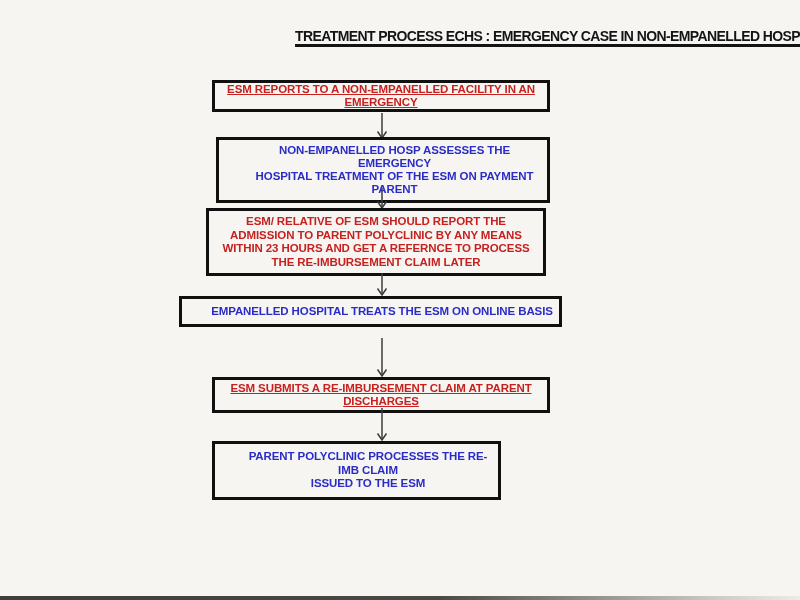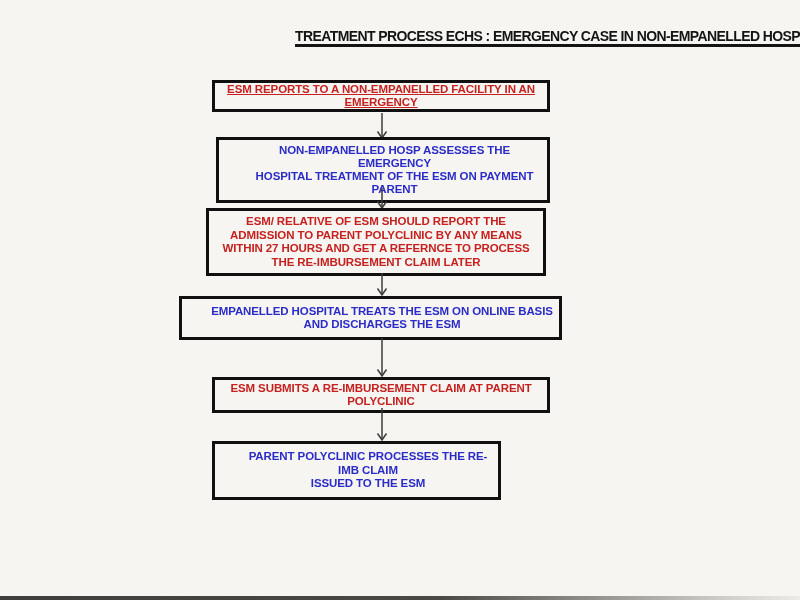--- a/index.html
+++ b/index.html
@@ -37,21 +37,21 @@
     font-size:11.5px;
     line-height:13px;
     letter-spacing:-0.1px;
   }
   .box[data-color="red"]{color:var(--red-text);}
   .box[data-color="blue"]{color:var(--blue-text);padding-left:29px;}
   .b1{left:212px;top:80px;width:338px;padding:0 4px;text-decoration:underline;}
   .b2{left:216px;top:137px;width:334px;padding:4px 6px;}
   .b3{left:206px;top:208px;width:340px;padding:4px 4px;line-height:13.5px;}
   .b4{left:179px;top:296px;width:383px;padding:6px 6px;}
-  .b5{left:212px;top:377px;width:338px;padding:2px 6px;}
+  .b5{left:212px;top:377px;width:338px;padding:2px 6px;text-decoration:underline;}
   .b6{left:212px;top:441px;width:289px;padding:6px 6px;line-height:13.5px;}
   .arrow{position:absolute;left:375px;width:14px;}
   .a1{top:113px;}
   .a2{top:188px;}
   .a3{top:273px;}
   .a4{top:338px;}
   .a5{top:408px;}
   .arrow line,.arrow path{stroke:var(--arrow);stroke-width:1.5;fill:none;}
   .bottom-edge{
     position:absolute;left:0;bottom:0;width:800px;height:4px;
@@ -82,42 +82,41 @@
   </div>
 
   <svg class="arrow a2" width="14" height="21" viewBox="0 0 14 21">
     <line x1="7" y1="0" x2="7" y2="19"></line>
       <path d="M2.5 13.5 L7 20 L11.5 13.5"></path>
   </svg>
 
   <div class="box b3" data-color="red">
     <div>ESM/ RELATIVE OF ESM SHOULD REPORT THE</div>
     <div>ADMISSION TO PARENT POLYCLINIC BY ANY MEANS</div>
-    <div>WITHIN 27 HOURS  AND GET A REFERNCE TO PROCESS</div>
+    <div>WITHIN 23 HOURS  AND GET A REFERNCE TO PROCESS</div>
     <div>THE RE-IMBURSEMENT CLAIM LATER</div>
   </div>
 
   <svg class="arrow a3" width="14" height="23" viewBox="0 0 14 23">
     <line x1="7" y1="0" x2="7" y2="21"></line>
       <path d="M2.5 15.5 L7 22 L11.5 15.5"></path>
   </svg>
 
   <div class="box b4" data-color="blue">
     <div>EMPANELLED HOSPITAL TREATS THE ESM ON ONLINE BASIS</div>
-    <div>AND DISCHARGES THE ESM</div>
   </div>
 
   <svg class="arrow a4" width="14" height="39" viewBox="0 0 14 39">
     <line x1="7" y1="0" x2="7" y2="37"></line>
       <path d="M2.5 31.5 L7 38 L11.5 31.5"></path>
   </svg>
 
   <div class="box b5" data-color="red">
     <div>ESM SUBMITS A RE-IMBURSEMENT CLAIM AT PARENT</div>
-    <div>POLYCLINIC</div>
+    <div>DISCHARGES</div>
   </div>
 
   <svg class="arrow a5" width="14" height="33" viewBox="0 0 14 33">
     <line x1="7" y1="0" x2="7" y2="31"></line>
       <path d="M2.5 25.5 L7 32 L11.5 25.5"></path>
   </svg>
 
   <div class="box b6" data-color="blue">
     <div>PARENT POLYCLINIC PROCESSES THE RE-IMB CLAIM</div>
     <div>ISSUED TO THE ESM</div>

